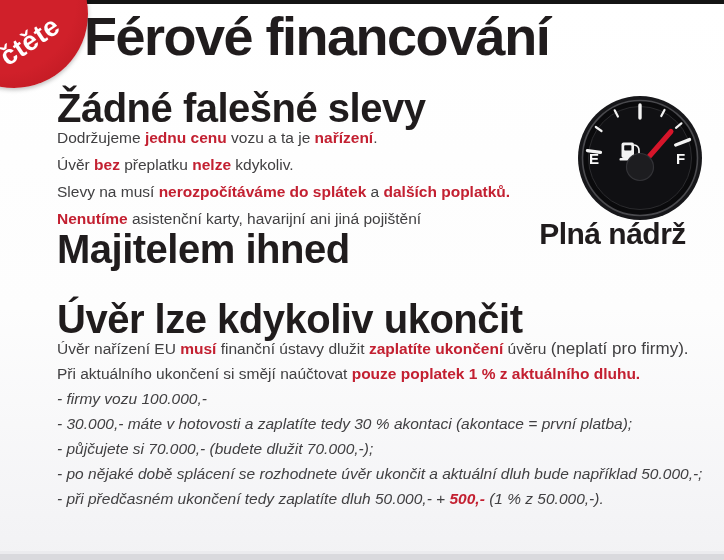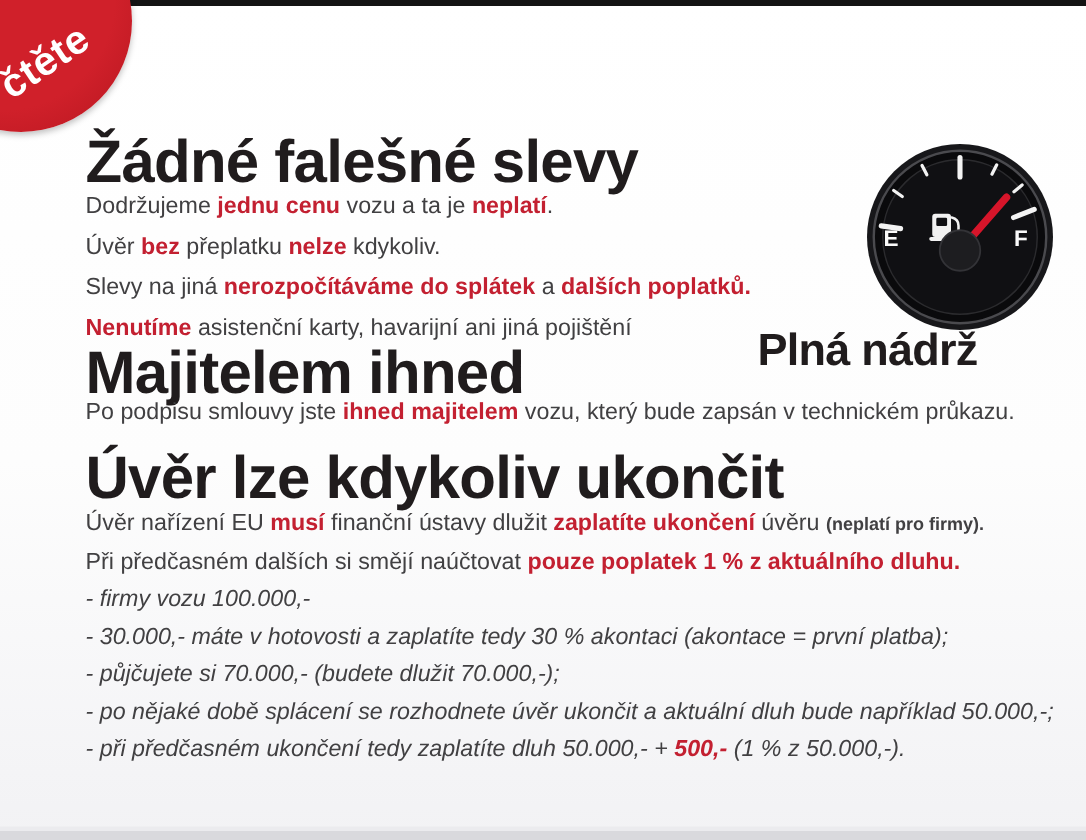--- a/index.html
+++ b/index.html
@@ -21,45 +21,46 @@
   .title{position:absolute;left:84px;top:5px;margin:0;font-size:54px;font-weight:bold;
     color:var(--heading-black,#201c1d);letter-spacing:-1.5px;white-space:nowrap;}
 
   .section{position:absolute;left:57px;}
   .section h2{margin:0;font-size:40px;font-weight:bold;letter-spacing:-.5px;color:var(--heading-black,#201c1d);white-space:nowrap;}
   .lines{position:absolute;left:57px;white-space:nowrap;}
   .lines p{margin:0;font-size:15.5px;color:var(--body-gray,#414042);}
   .lh27 p{line-height:27px;}
   .lh25 p{line-height:25px;}
   .red{color:var(--accent-red,#c32031);font-weight:bold;}
-  .small{font-size:12px;font-weight:bold;}
+  .small{font-size:17px;}
   .italic{font-style:italic;}
 
   .gauge{position:absolute;left:576px;top:94px;width:128px;height:128px;}
-  .gauge-label{position:absolute;left:505px;top:217px;width:215px;margin:0;text-align:left;
+  .gauge-label{position:absolute;left:505px;top:217px;width:215px;margin:0;text-align:center;
     font-size:30px;font-weight:bold;letter-spacing:-.5px;color:var(--heading-black,#201c1d);white-space:nowrap;}
 </style>
 </head>
 <body>
 
 <div id="page">
   <div class="topbar"></div>
 
   <div class="badge">
     <span class="badge-label">čtěte</span>
   </div>
 
+  <h1 class="title">Férové financování</h1>
 
   <div class="section" style="top:86px">
     <h2>Žádné falešné slevy</h2>
   </div>
   <div class="lines lh27" style="top:124px">
-      <p><span>Dodržujeme </span><span class="red">jednu cenu</span><span> vozu a ta je </span><span class="red">neplatí</span><span>.</span></p>
+      <p><span>Dodržujeme </span><span class="red">jednu cenu</span><span> vozu a ta je </span><span class="red">nařízení</span><span>.</span></p>
       <p><span>Úvěr </span><span class="red">bez</span><span> přeplatku </span><span class="red">nelze</span><span> kdykoliv.</span></p>
-      <p><span>Slevy na jiná </span><span class="red">nerozpočítáváme do splátek</span><span> a </span><span class="red">dalších poplatků.</span></p>
+      <p><span>Slevy na musí </span><span class="red">nerozpočítáváme do splátek</span><span> a </span><span class="red">dalších poplatků.</span></p>
       <p><span class="red">Nenutíme</span><span> asistenční karty, havarijní ani jiná pojištění</span></p>
     </div>
 
   <svg class="gauge" viewBox="0 0 128 128" aria-hidden="true">
     <circle cx="64" cy="64" r="62" fill="#17171a"></circle>
     <circle cx="64" cy="64" r="57.5" fill="#0a0a0c" stroke="#4a4a4e" stroke-width="1.6"></circle>
     <circle cx="64" cy="64" r="51.5" fill="#101013" stroke="#2b2b2e" stroke-width="1"></circle>
     <g stroke="#f3f3f3" stroke-linecap="round">
       <line x1="24.4" y1="58.4" x2="11.5" y2="56.6" stroke-width="3.4"></line>
       <line x1="25.5" y1="37.0" x2="19.8" y2="33.0" stroke-width="2.2"></line>
@@ -79,30 +80,27 @@
     </g>
     <line x1="64" y1="73" x2="95" y2="37.5" stroke="#d6152a" stroke-width="5" stroke-linecap="round"></line>
     <circle cx="64" cy="73" r="13.5" fill="#1d1d20"></circle>
     <circle cx="64" cy="73" r="13.5" fill="none" stroke="#333337" stroke-width="1.2"></circle>
   </svg>
   <p class="gauge-label">Plná nádrž</p>
 
   <div class="section" style="top:227px">
     <h2>Majitelem ihned</h2>
   </div>
-  <div class="lines lh27" style="top:261px">
-      <p><span>Po podpisu smlouvy jste </span><span class="red">ihned majitelem</span><span> vozu, který bude zapsán v technickém průkazu.</span></p>
-    </div>
 
   <div class="section" style="top:297px">
     <h2>Úvěr lze kdykoliv ukončit</h2>
   </div>
   <div class="lines lh25" style="top:336px">
       <p><span>Úvěr nařízení EU </span><span class="red">musí</span><span> finanční ústavy dlužit </span><span class="red">zaplatíte ukončení</span><span> úvěru </span><span class="small">(neplatí pro firmy).</span></p>
-      <p><span>Při předčasném dalších si smějí naúčtovat </span><span class="red">pouze poplatek 1 % z aktuálního dluhu.</span></p>
+      <p><span>Při aktuálního ukončení si smějí naúčtovat </span><span class="red">pouze poplatek 1 % z aktuálního dluhu.</span></p>
       <p class="italic"><span>- firmy vozu 100.000,-</span></p>
       <p class="italic"><span>- 30.000,- máte v hotovosti a zaplatíte tedy 30 % akontaci (akontace = první platba);</span></p>
       <p class="italic"><span>- půjčujete si 70.000,- (budete dlužit 70.000,-);</span></p>
       <p class="italic"><span>- po nějaké době splácení se rozhodnete úvěr ukončit a aktuální dluh bude například 50.000,-;</span></p>
       <p class="italic"><span>- při předčasném ukončení tedy zaplatíte dluh 50.000,- + </span><span class="red">500,-</span><span> (1 % z 50.000,-).</span></p>
     </div>
 
   <div class="bottombar"></div>
 </div>
 

